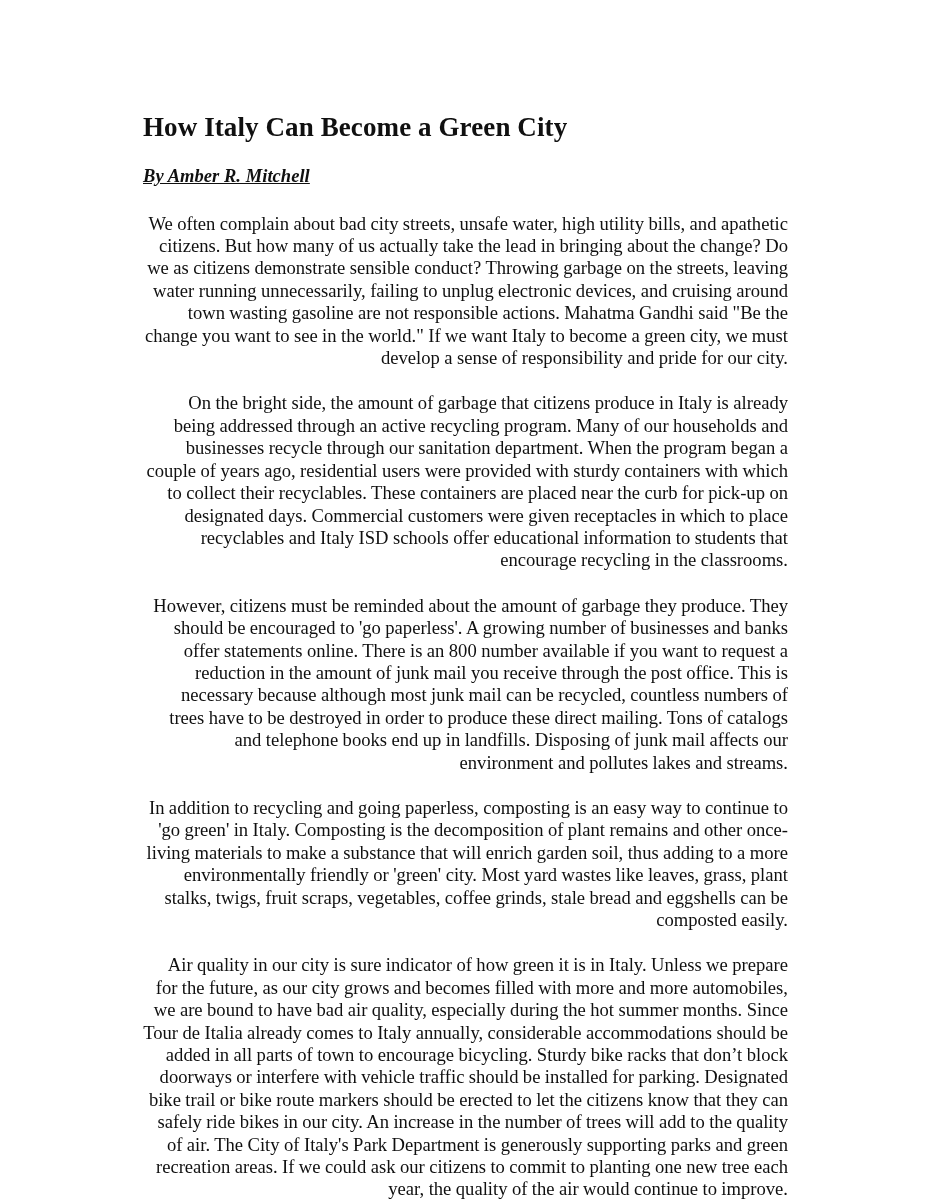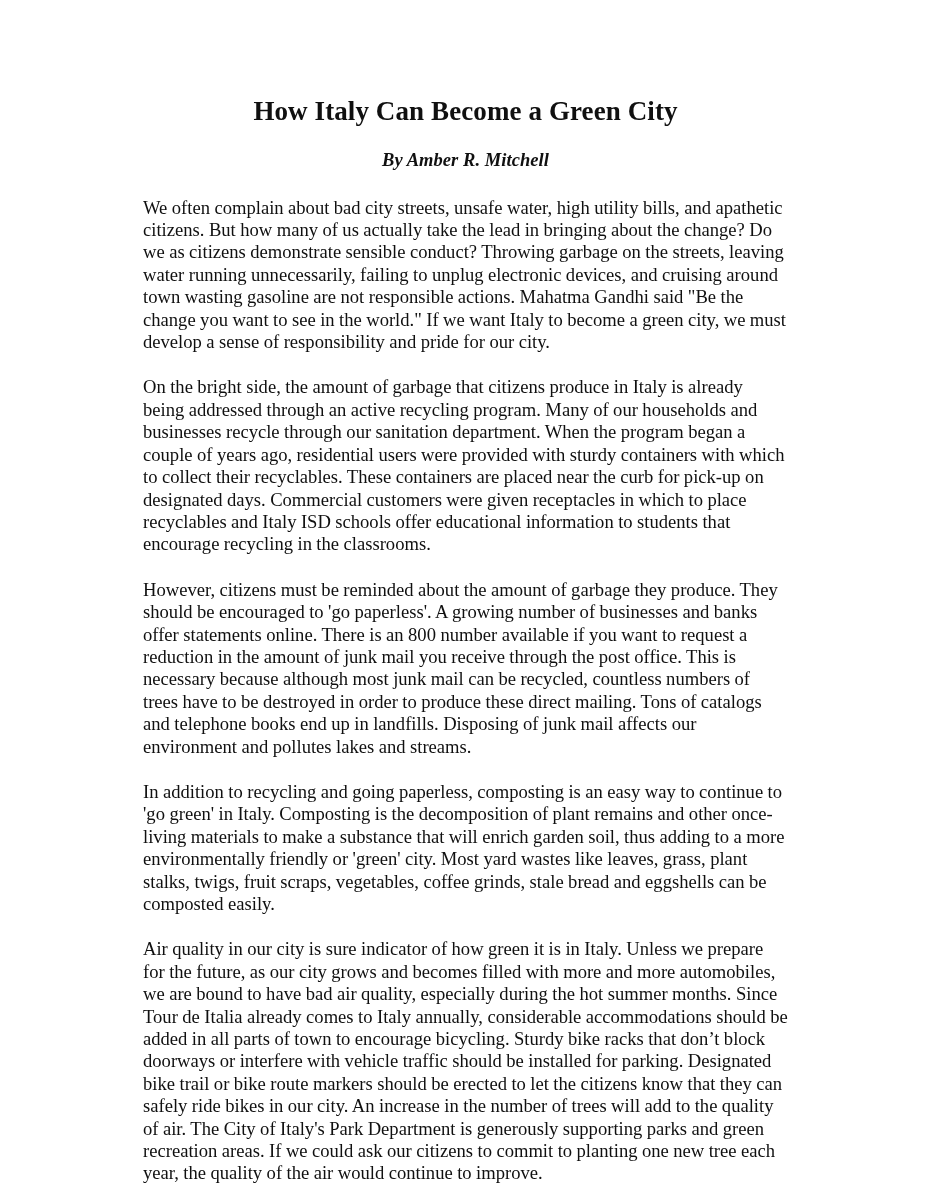--- a/index.html
+++ b/index.html
@@ -24,44 +24,44 @@
   }
   .doc-body {
     position: absolute;
     left: 143px;
     top: 96px;
     width: 645px;
   }
   .doc-title {
     font-size: 27px;
     font-weight: bold;
-    text-align: center;
     letter-spacing: 0.1px;
     line-height: 1.12;
-    margin: 0 0 22px 0;
+    margin: 16px 0 22px 0;
   }
   .byline-block {
-    text-align: center;
+    text-align: left;
     margin: 0 0 24px 0;
+    text-decoration: underline;
   }
   .byline-line {
     font-size: 18.5px;
     font-weight: bold;
     font-style: italic;
     line-height: 1.32;
     letter-spacing: 0.05px;
     white-space: nowrap;
   }
   .body-paragraphs {
     margin-top: 2px;
   }
   .doc-para {
     font-size: 18.6px;
     line-height: 22.4px;
-    text-align: left;
+    text-align: right;
     margin: 0 0 23px 0;
     word-spacing: -0.2px;
     hyphens: none;
   }
   .doc-para:last-child {
     margin-bottom: 0;
   }
 </style>
 </head>
 <body>

